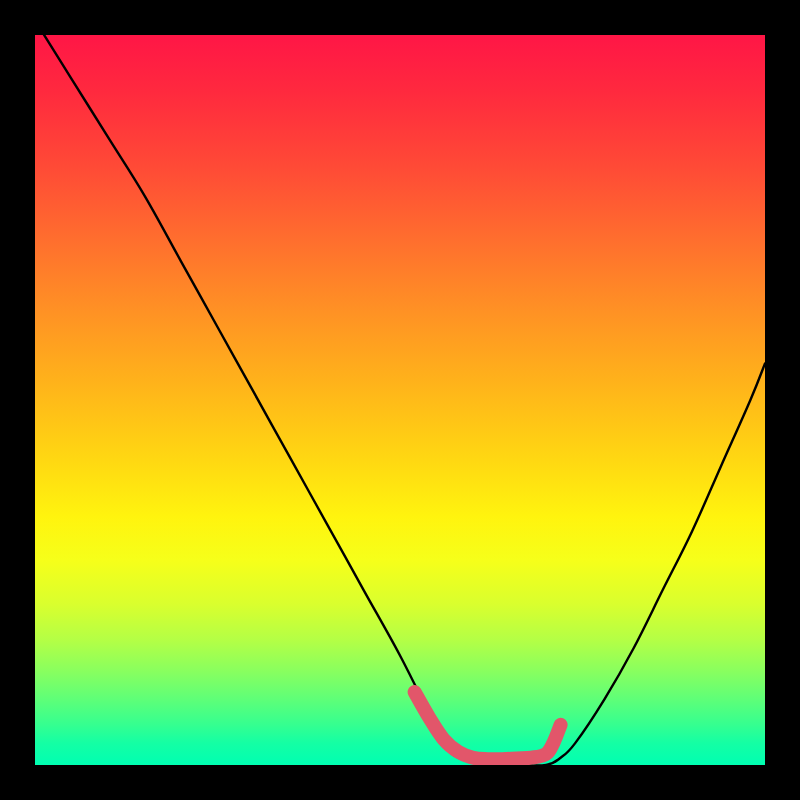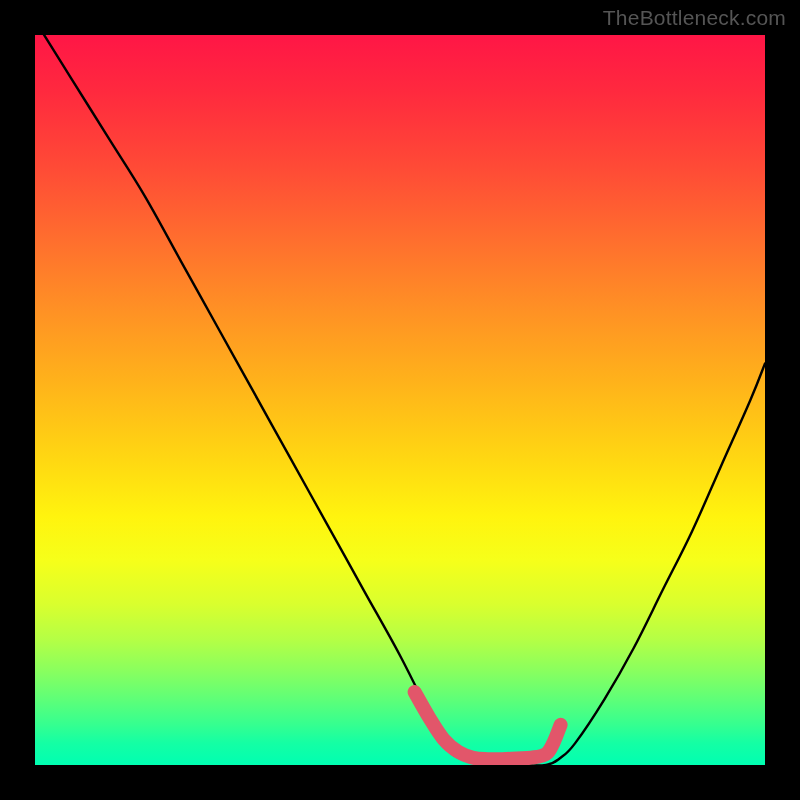--- a/index.html
+++ b/index.html
@@ -57,21 +57,20 @@
     color: #555;
     font-size: 21px;
     font-weight: 500;
     letter-spacing: 0.2px;
   }
 </style>
 </head>
 <body>
 
 <div class="frame">
-  <div class="watermark">TheBottleneck.com</div>
 
   <div class="plot-area">
     <div class="gradient-bg"></div>
     <svg class="curve-layer" viewBox="0 0 730 730" preserveAspectRatio="none">
       <path id="main-curve" fill="none" stroke="#000" stroke-width="2.4" stroke-linecap="round" stroke-linejoin="round" d="M 0.00 -14.60 C 6.57 -4.09, 23.36 22.78, 36.50 43.80 C 49.64 64.82, 59.86 81.18, 73.00 102.20 C 86.14 123.22, 96.36 138.26, 109.50 160.60 C 122.64 182.94, 132.86 202.65, 146.00 226.30 C 159.14 249.95, 169.36 268.35, 182.50 292.00 C 195.64 315.65, 205.86 334.05, 219.00 357.70 C 232.14 381.35, 242.36 399.75, 255.50 423.40 C 268.64 447.05, 278.86 465.45, 292.00 489.10 C 305.14 512.75, 315.36 531.15, 328.50 554.80 C 341.64 578.45, 353.17 598.16, 365.00 620.50 C 376.83 642.84, 386.32 663.13, 394.20 678.90 C 402.08 694.67, 403.54 700.22, 408.80 708.10 C 414.06 715.98, 415.52 718.76, 423.40 722.70 C 431.28 726.64, 442.09 728.69, 452.60 730.00 C 463.11 731.31, 471.29 730.00, 481.80 730.00 C 492.31 730.00, 503.12 731.31, 511.00 730.00 C 518.88 728.69, 520.34 726.64, 525.60 722.70 C 530.86 718.76, 532.32 718.61, 540.20 708.10 C 548.08 697.59, 558.89 681.38, 569.40 664.30 C 579.91 647.22, 588.09 632.91, 598.60 613.20 C 609.11 593.49, 617.29 575.82, 627.80 554.80 C 638.31 533.78, 646.49 518.74, 657.00 496.40 C 667.51 474.06, 675.69 454.35, 686.20 430.70 C 696.71 407.05, 707.52 383.40, 715.40 365.00 C 723.28 346.60, 727.37 335.07, 730.00 328.50"></path>
       <path id="band-curve" fill="none" stroke="#e2566a" stroke-width="14" stroke-linecap="round" stroke-linejoin="round" d="M 379.60 657.00 C 382.23 661.60, 388.94 674.01, 394.20 682.55 C 399.46 691.09, 403.54 698.27, 408.80 704.45 C 414.06 710.63, 418.14 713.58, 423.40 716.86 C 428.66 720.14, 432.74 721.39, 438.00 722.70 C 443.26 724.01, 447.34 723.90, 452.60 724.16 C 457.86 724.42, 461.94 724.29, 467.20 724.16 C 472.46 724.03, 476.54 723.69, 481.80 723.43 C 487.06 723.17, 491.14 723.49, 496.40 722.70 C 501.66 721.91, 507.06 721.68, 511.00 719.05 C 514.94 716.42, 515.67 713.36, 518.30 708.10 C 520.93 702.84, 524.29 693.13, 525.60 689.85"></path>
     </svg>
   </div>
 </div>
 

